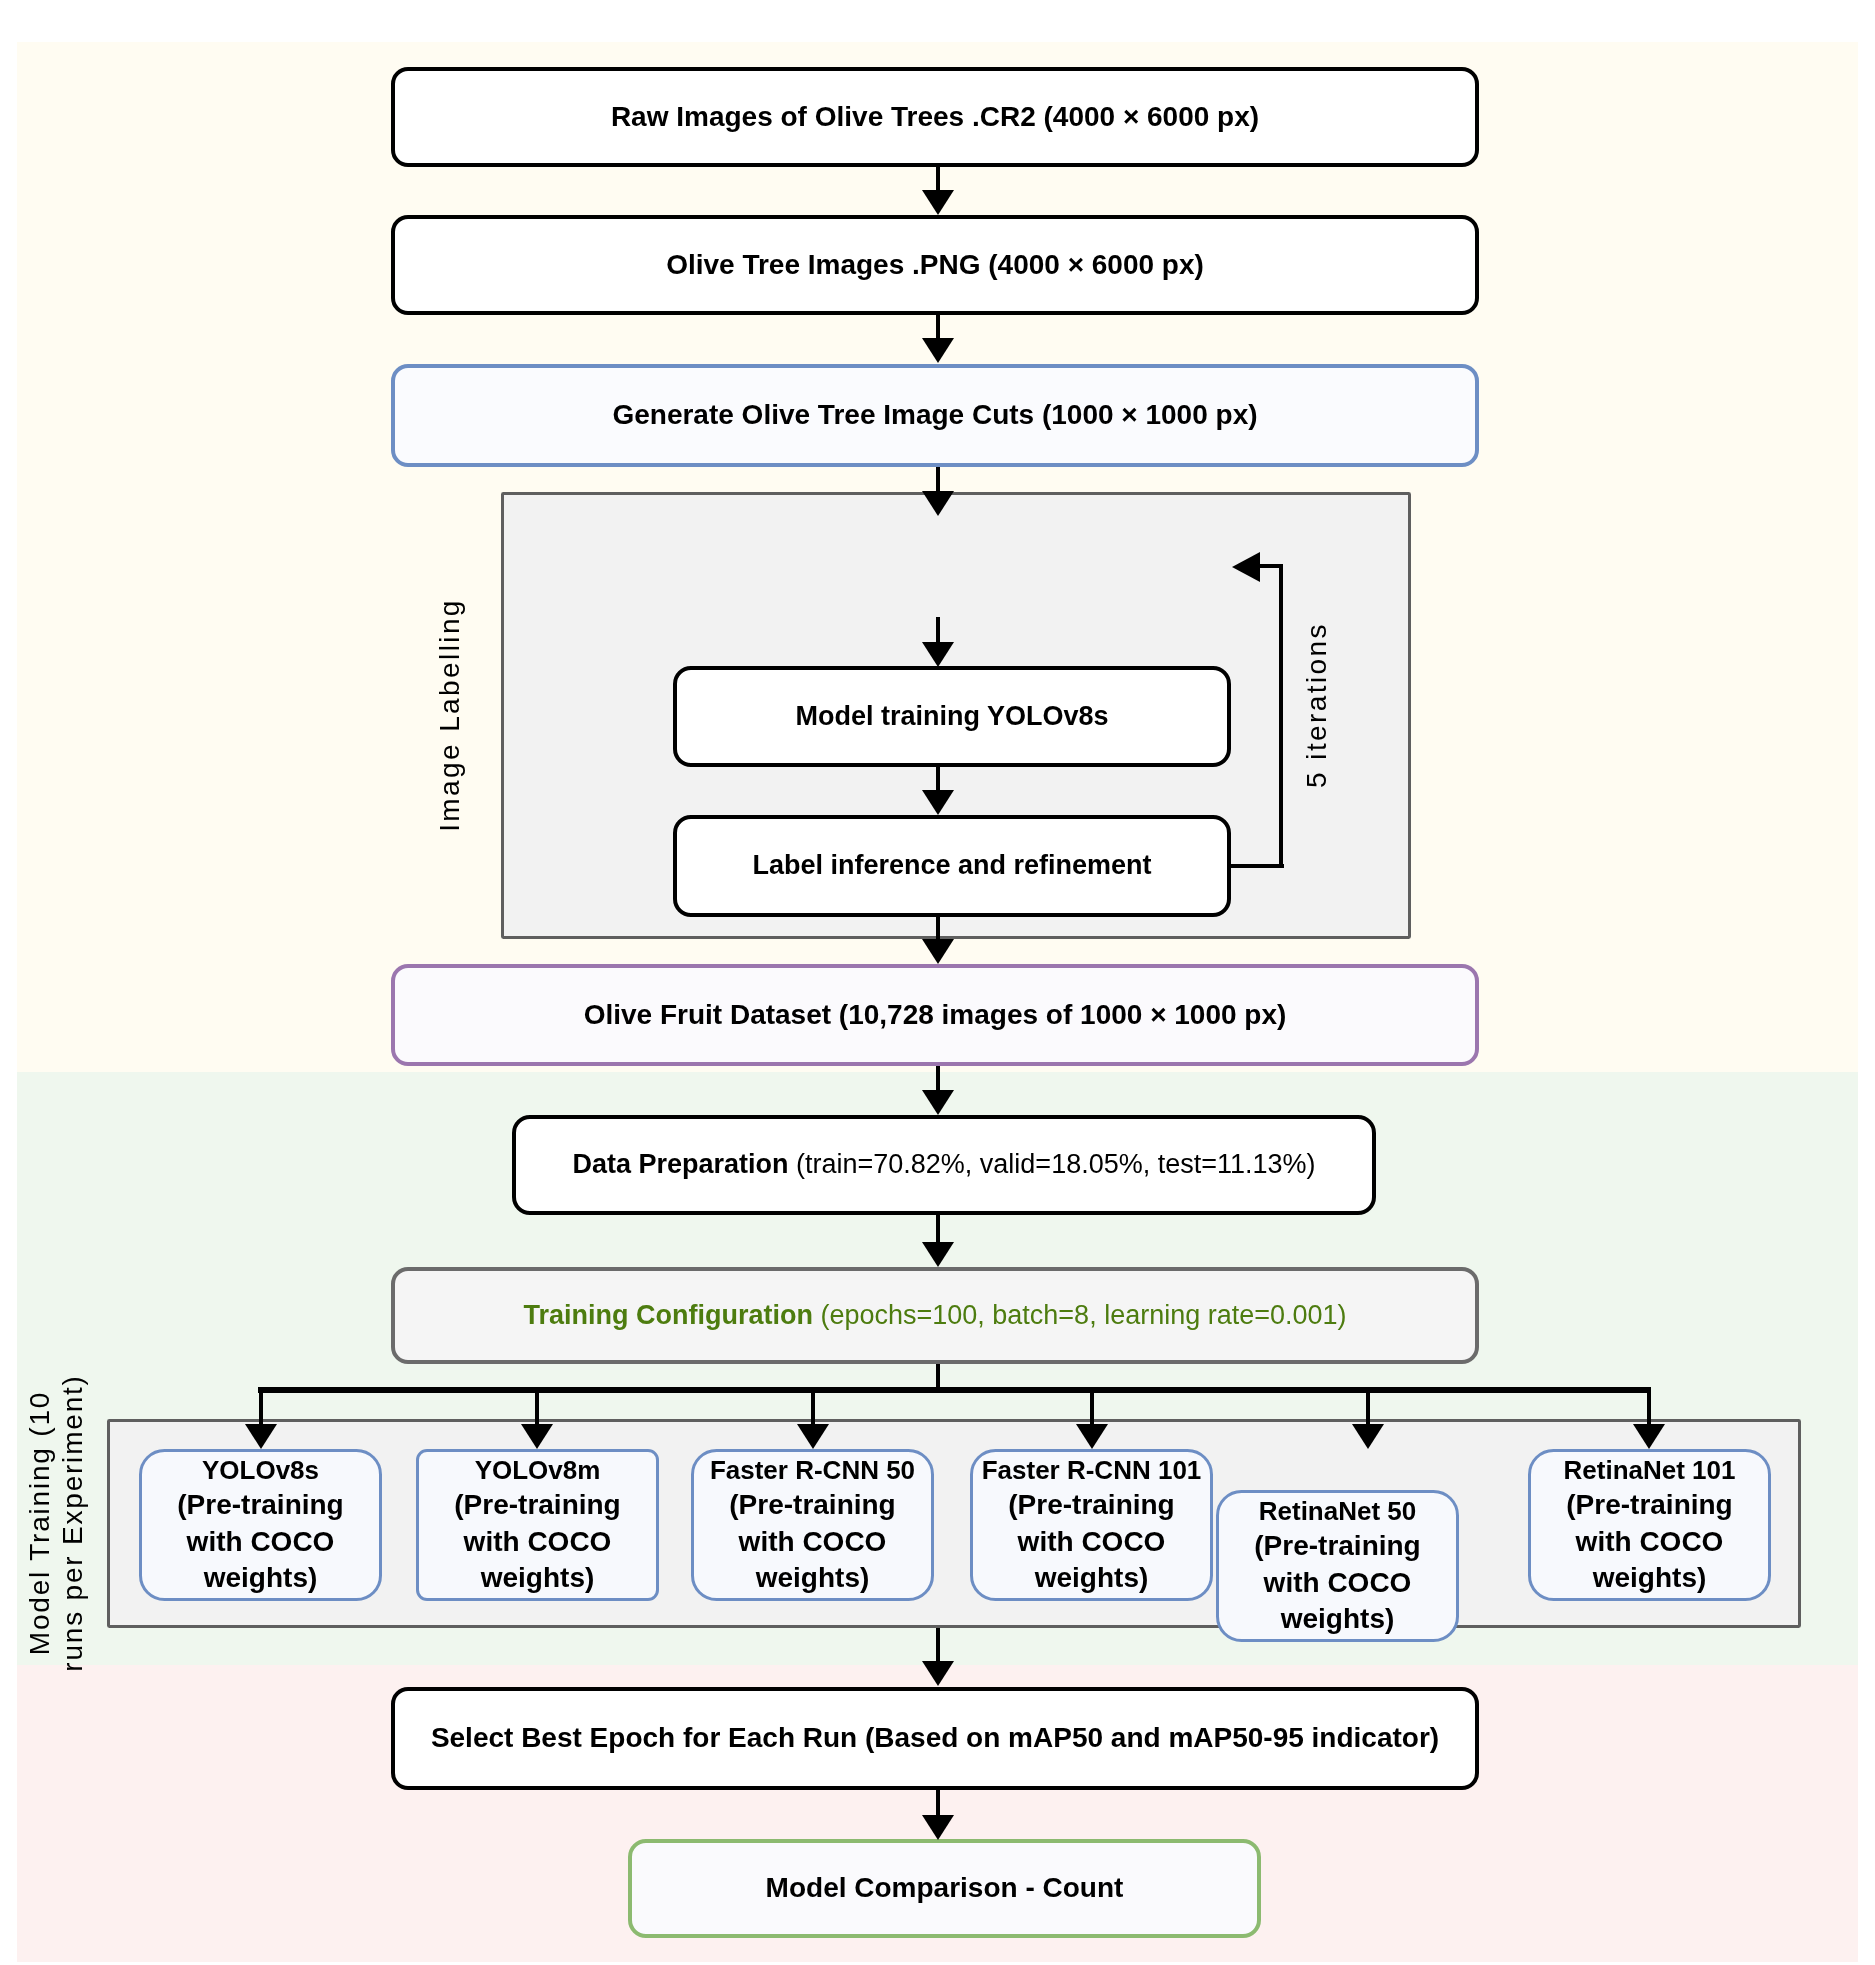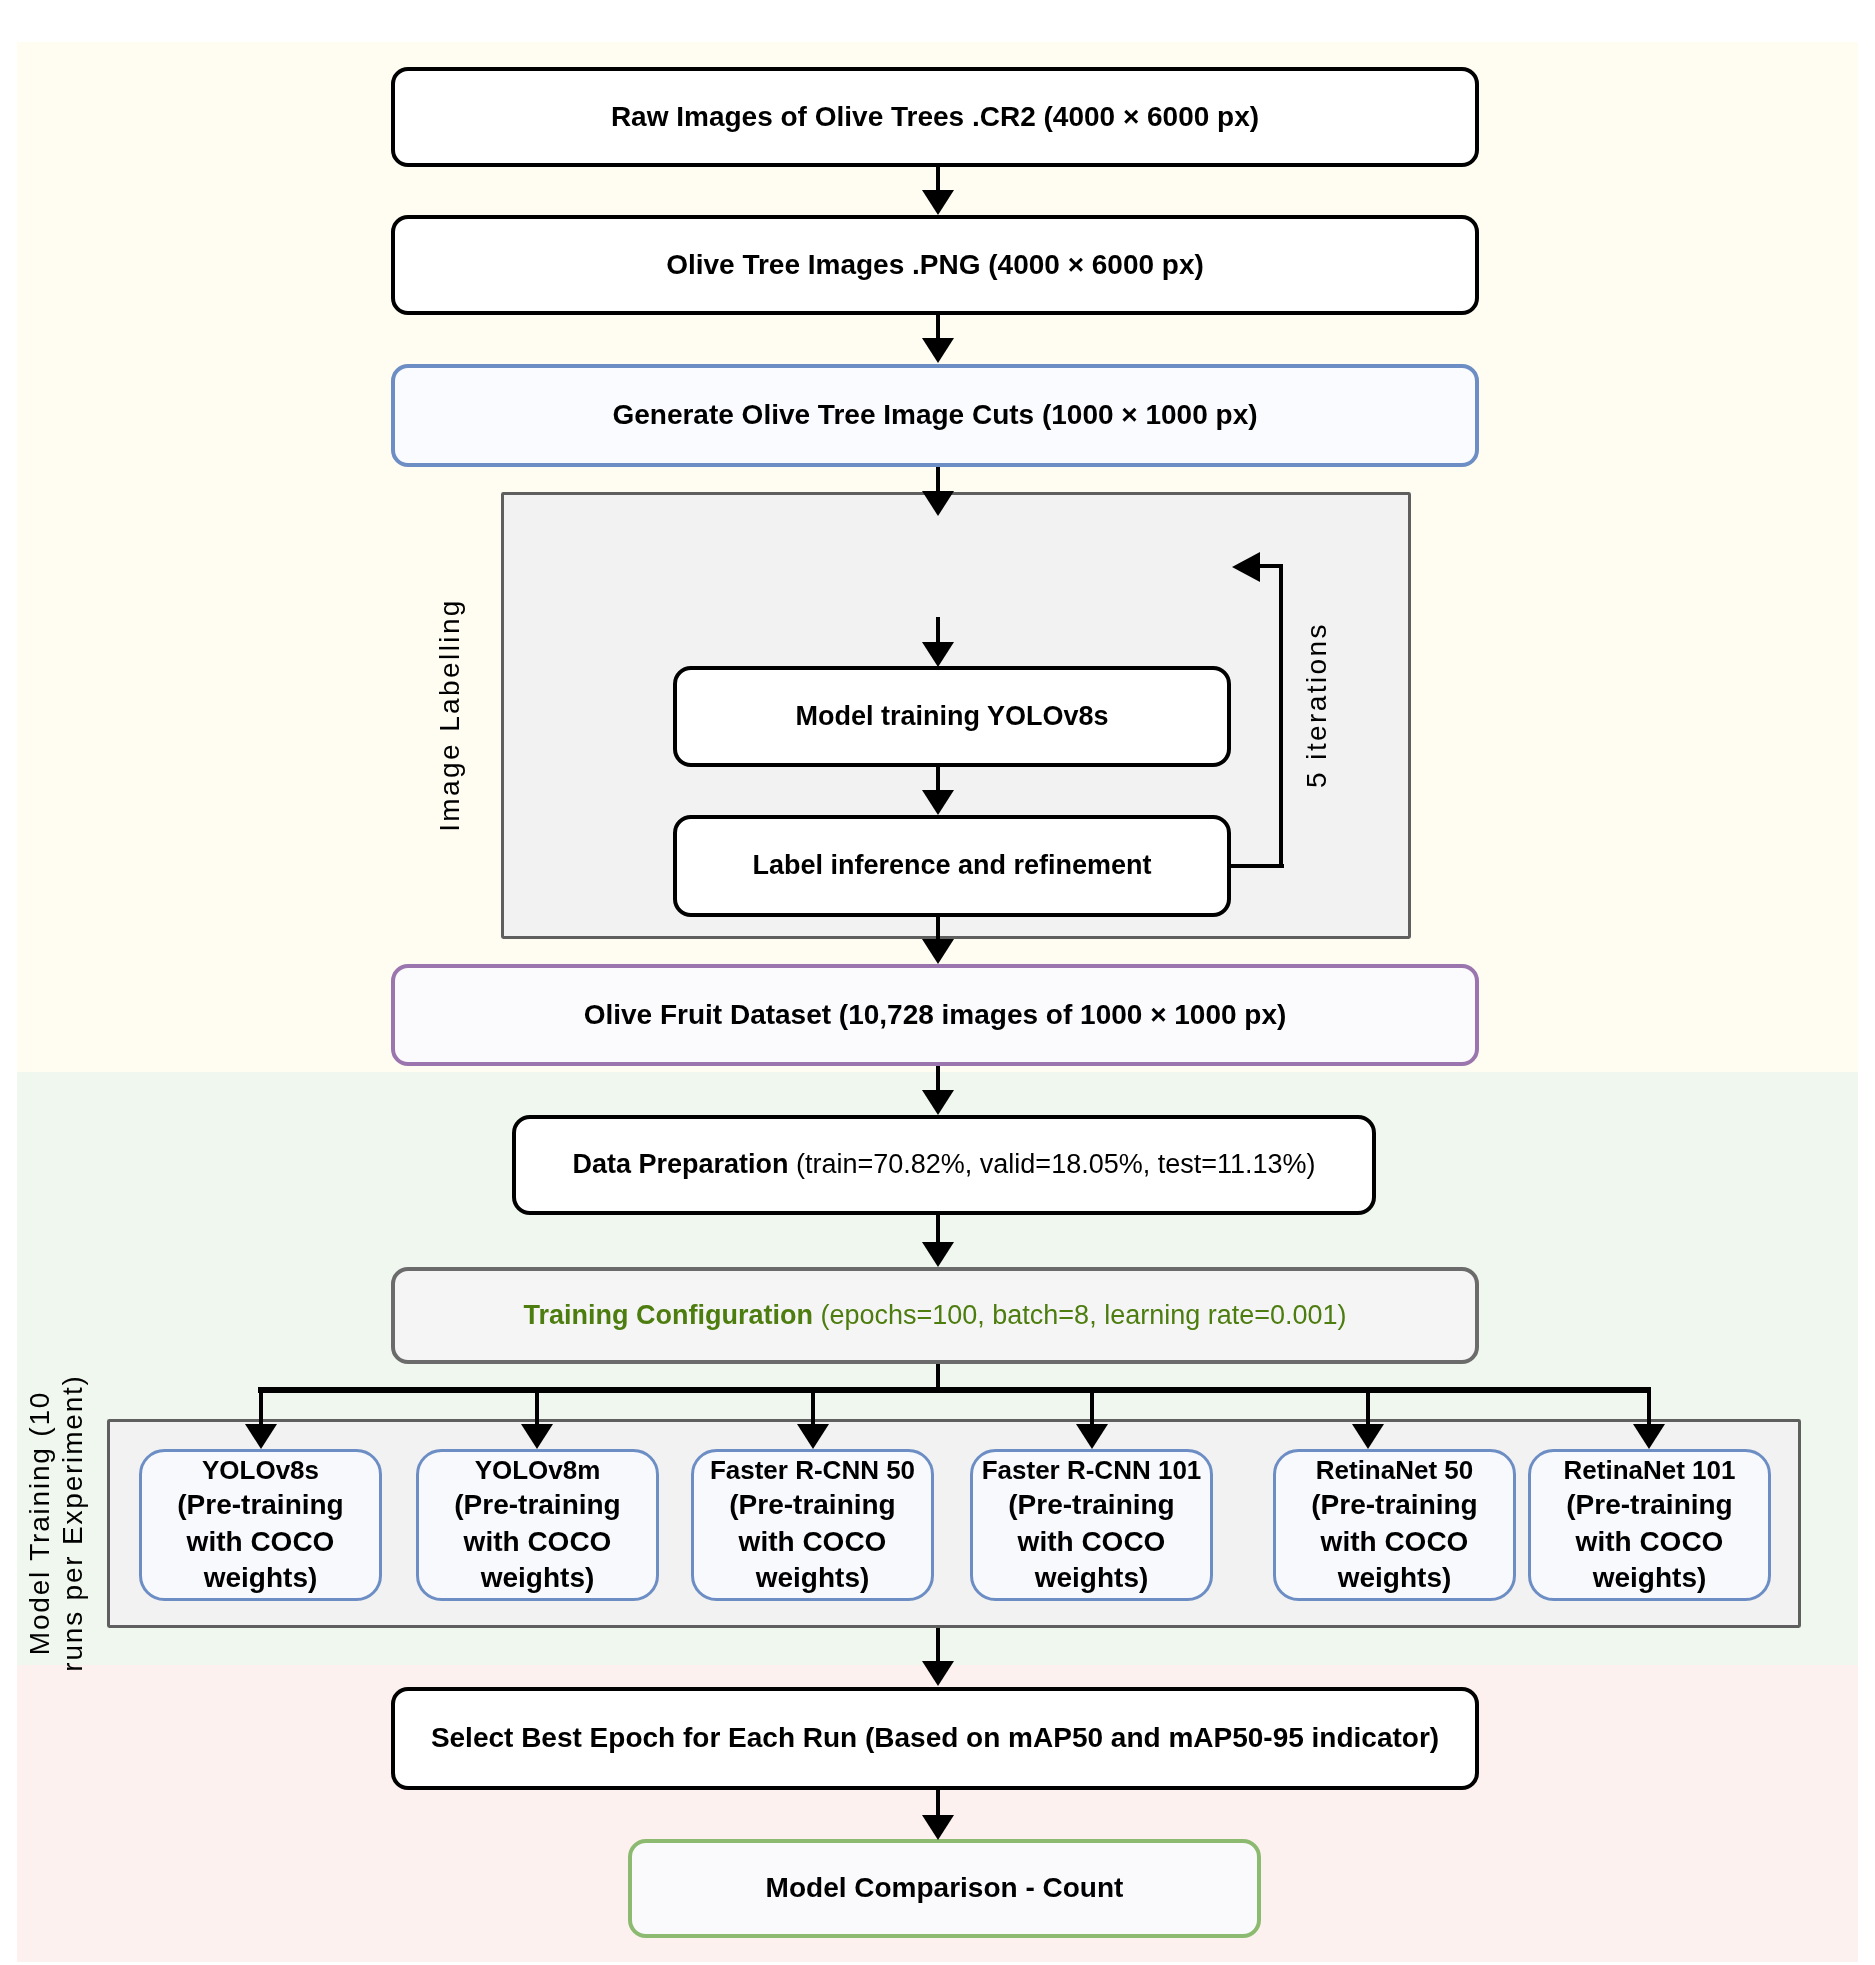--- a/index.html
+++ b/index.html
@@ -134,33 +134,33 @@
   <div class="node wide config-box" style="top:1267px; height:97px; font-weight:normal; font-size:27px;">
     <span>
       <span class="mixed-title">Training Configuration</span><span class="mixed-detail"> (epochs=100, batch=8, learning rate=0.001)</span>
     </span>
   </div>
 
   <div class="node model-box" style="left:139px;">
     <span class="model-name">YOLOv8s</span>
     <span class="model-sub">(Pre-training with COCO weights)</span>
   </div>
-  <div class="node model-box" style="left:416px;">
+  <div class="node model-box" style="left:416px;border-radius:11px;">
     <span class="model-name">YOLOv8m</span>
     <span class="model-sub">(Pre-training with COCO weights)</span>
   </div>
   <div class="node model-box" style="left:691px;">
     <span class="model-name">Faster R-CNN 50</span>
     <span class="model-sub">(Pre-training with COCO weights)</span>
   </div>
   <div class="node model-box" style="left:970px;">
     <span class="model-name">Faster R-CNN 101</span>
     <span class="model-sub">(Pre-training with COCO weights)</span>
   </div>
-  <div class="node model-box" style="left:1273px;">
+  <div class="node model-box" style="left:1216px;margin-top:41px;">
     <span class="model-name">RetinaNet 50</span>
     <span class="model-sub">(Pre-training with COCO weights)</span>
   </div>
   <div class="node model-box" style="left:1528px;">
     <span class="model-name">RetinaNet 101</span>
     <span class="model-sub">(Pre-training with COCO weights)</span>
   </div>
 
   <div class="node wide black-box" style="top:1687px; height:103px;">Select Best Epoch for Each Run (Based on mAP50 and mAP50-95 indicator)</div>
 

